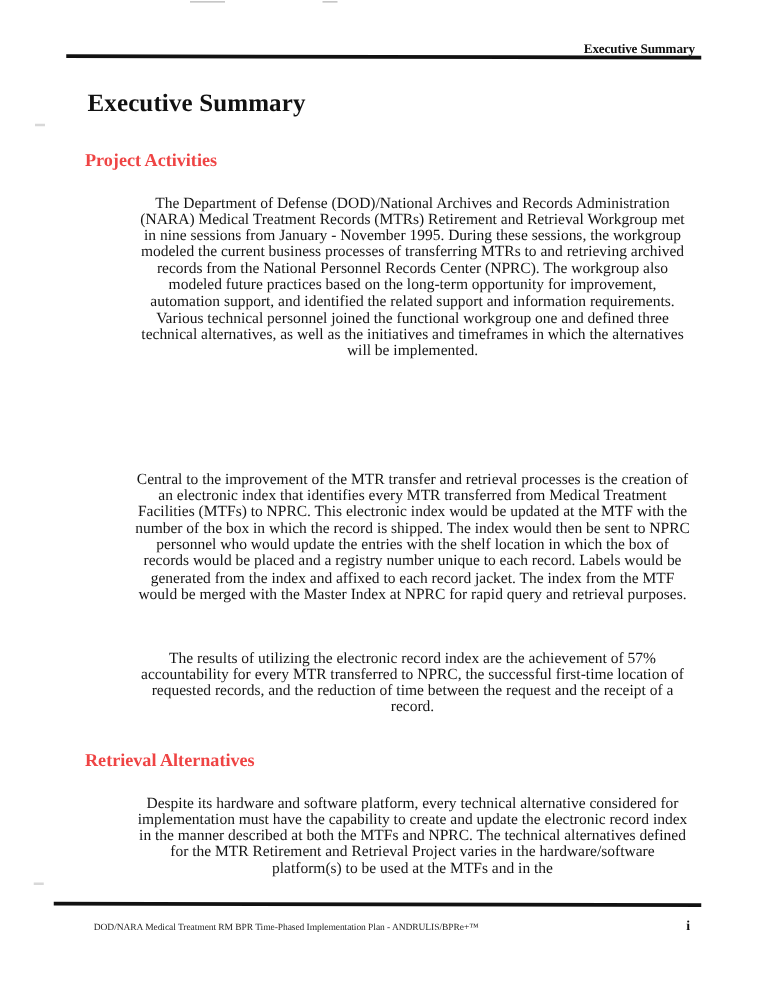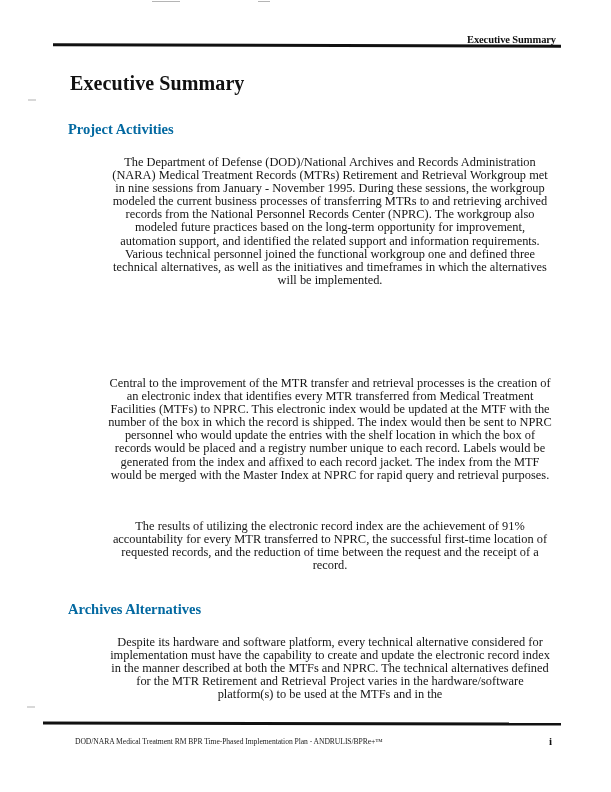--- a/index.html
+++ b/index.html
@@ -62,21 +62,21 @@
       color: #111;
       letter-spacing: 0.1px;
     }
     .section-heading {
       position: absolute;
       left: 68px;
       margin: 0;
       font-family: "Liberation Serif", serif;
       font-weight: bold;
       font-size: 14.5px;
-      color: #0369a1;
+      color: #ef4444;
     }
     .para {
       position: absolute;
       left: 107px;
       width: 446px;
       margin: 0;
       font-family: "Liberation Serif", serif;
       font-size: 12.4px;
       line-height: 13.1px;
       color: #151515;
@@ -123,22 +123,22 @@
 
   <div class="running-header">Executive Summary</div>
   <div class="header-rule"></div>
 
   <h1 class="page-title">Executive Summary</h1>
 
   <h2 class="section-heading" style="top:121px;">Project Activities</h2>
   <p class="para" style="top:156px;">The Department of Defense (DOD)/National Archives and Records Administration (NARA) Medical Treatment Records (MTRs) Retirement and Retrieval Workgroup met in nine sessions from January - November 1995. During these sessions, the workgroup modeled the current business processes of transferring MTRs to and retrieving archived records from the National Personnel Records Center (NPRC).  The workgroup also modeled future practices based on the long-term opportunity for improvement, automation support, and identified the related support and information requirements. Various technical personnel joined the functional workgroup one and defined three technical alternatives, as well as the initiatives and timeframes in which the alternatives will be implemented.</p>
 
   <p class="para" style="top:377px;">Central to the improvement of the MTR transfer and retrieval processes is the creation of an electronic index that identifies every MTR transferred from Medical Treatment Facilities (MTFs) to NPRC.  This electronic index would be updated at the MTF with the number of the box in which the record is shipped. The index would then be sent to NPRC personnel who would update the entries with the shelf location in which the box of records would be placed and a registry number unique to each record.  Labels would be generated from the index and affixed to each record jacket.  The index from the MTF would be merged with the Master Index at NPRC for rapid query and retrieval purposes.</p>
-  <p class="para" style="top:520px;">The results of utilizing the electronic record index are the achievement of 91% accountability for every MTR transferred to NPRC, the successful first-time location of requested records, and the reduction of time between the request and the receipt of a record.</p>
+  <p class="para" style="top:520px;">The results of utilizing the electronic record index are the achievement of 57% accountability for every MTR transferred to NPRC, the successful first-time location of requested records, and the reduction of time between the request and the receipt of a record.</p>
 
-  <h2 class="section-heading" style="top:601px;">Archives Alternatives</h2>
+  <h2 class="section-heading" style="top:601px;">Retrieval Alternatives</h2>
   <p class="para" style="top:636px;">Despite its hardware and software platform, every technical alternative considered for implementation must have the capability to create and update the electronic record index in the manner described at both the MTFs and NPRC. The technical alternatives defined for the MTR Retirement and Retrieval Project varies in the hardware/software platform(s) to be used at the MTFs and in the</p>
 
   <div class="footer-rule"></div>
   <div class="footer-text">DOD/NARA Medical Treatment RM BPR Time-Phased Implementation Plan - ANDRULIS/BPRe+™</div>
   <div class="page-number">i</div>
 
 </div>
 
 </body></html>

